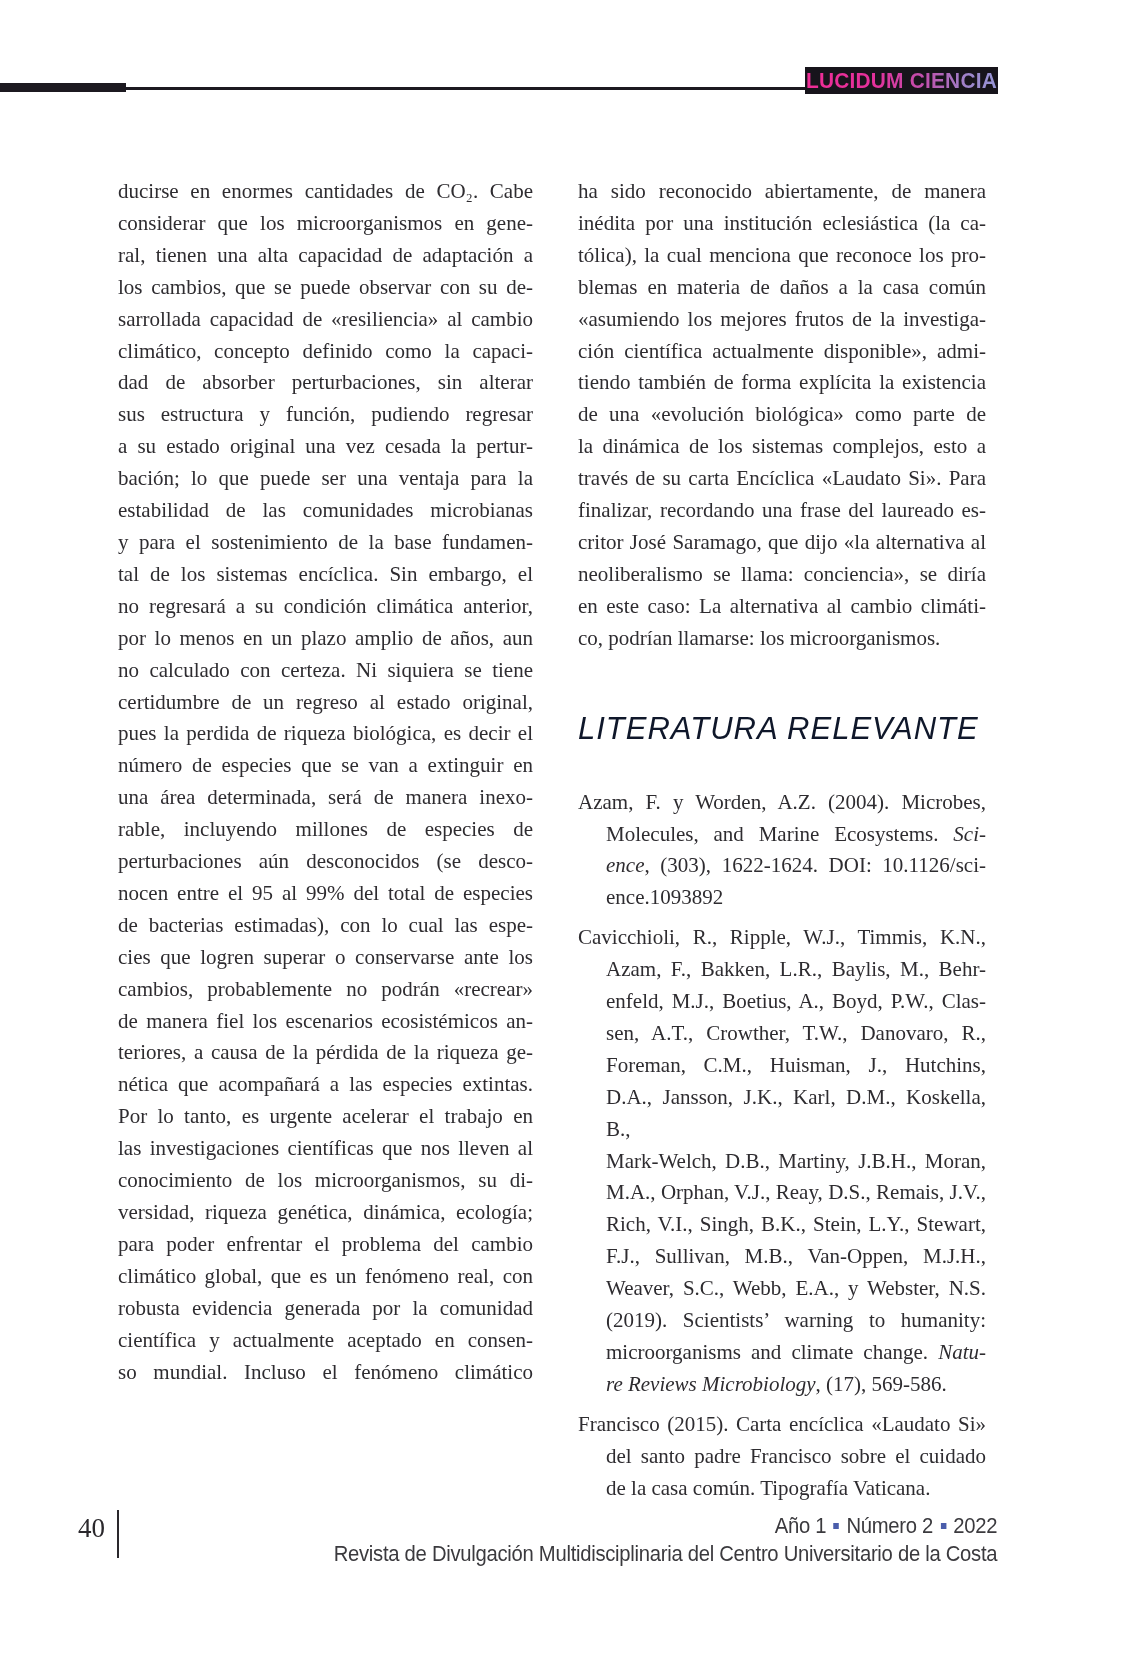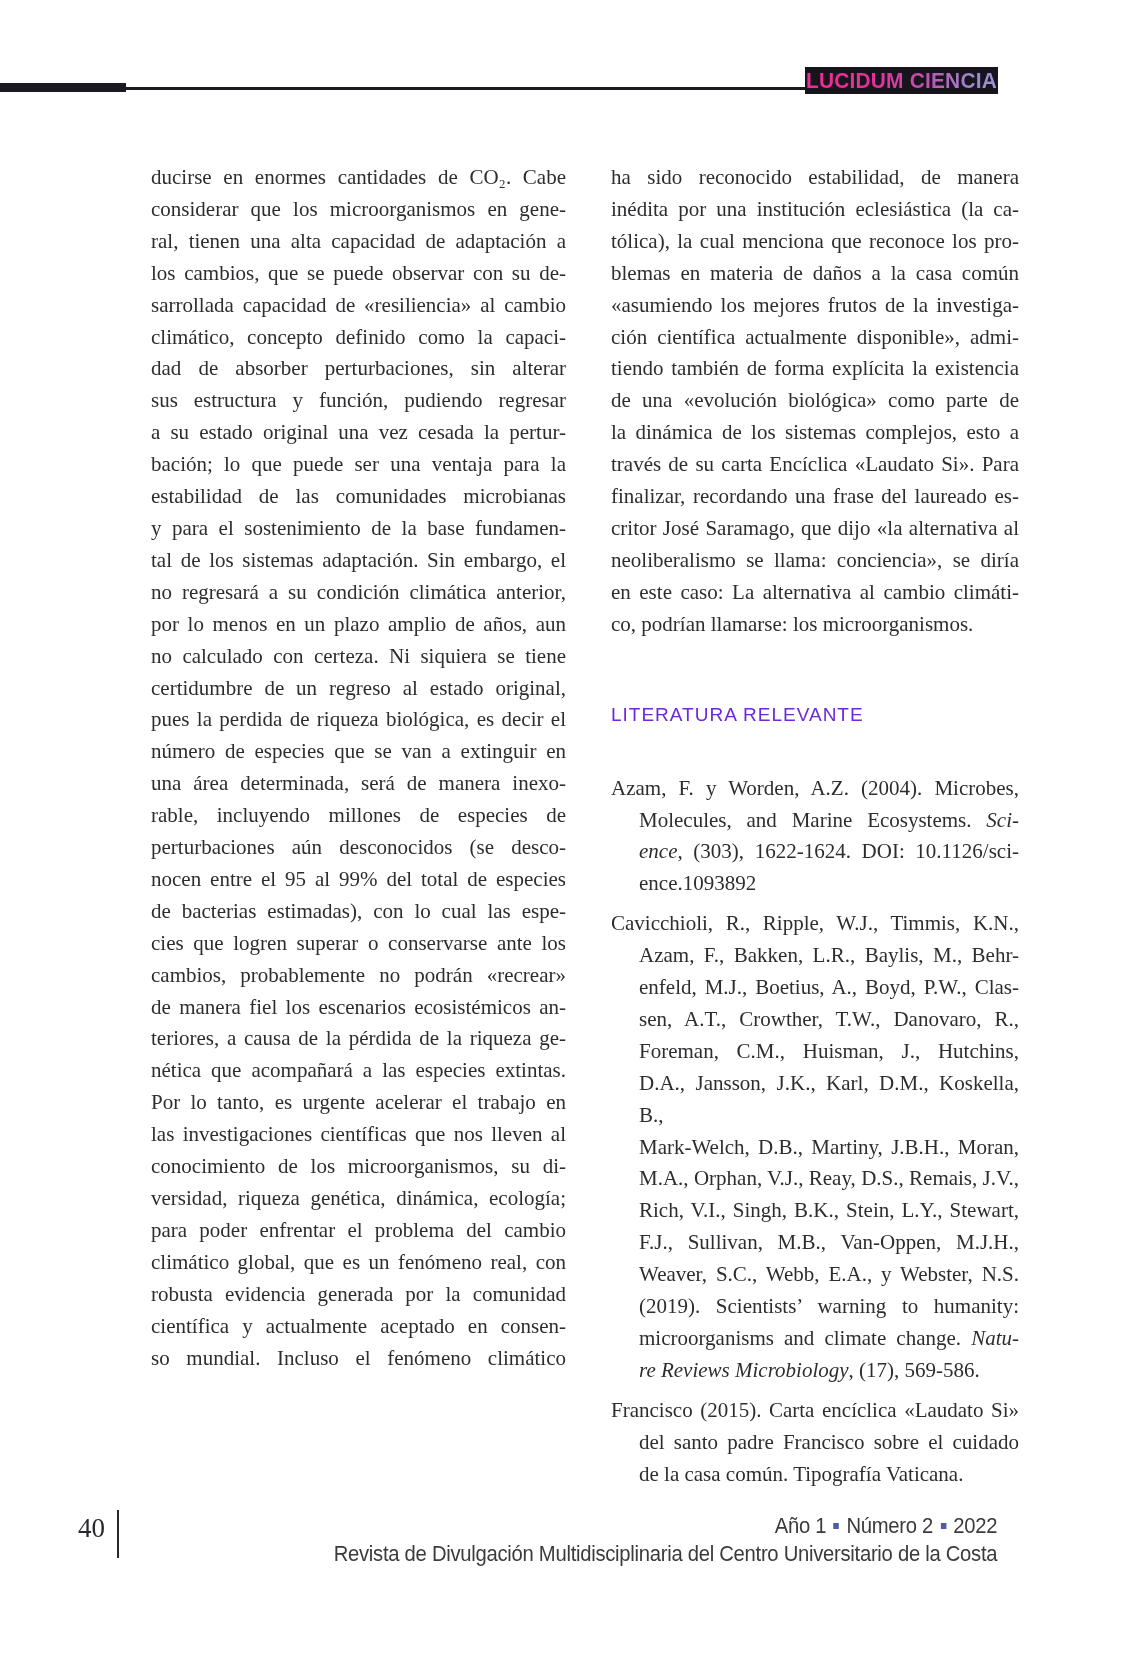--- a/index.html
+++ b/index.html
@@ -17,30 +17,30 @@
     background:#17141b; display:flex; align-items:center; justify-content:center;
   }
   .brand-text {
     font-family:"Liberation Sans","DejaVu Sans",sans-serif;
     font-weight:bold; font-size:22px; letter-spacing:0.2px; line-height:1;
     background:linear-gradient(90deg,#f02d97 0%,#e4309b 35%,#c050ae 62%,#9d85cb 85%,#9795d6 100%);
     -webkit-background-clip:text; background-clip:text; color:transparent;
     transform:scaleX(0.95); white-space:nowrap;
   }
   
-  .col { position:absolute; top:162px; font-size:21px; line-height:31.9px;margin-left:33px; }
+  .col { position:absolute; top:176px; font-size:21px; line-height:31.9px; }
   .col-left  { left:118px; width:415px; }
   .col-right { left:578px; width:408px; }
   .line { text-align:justify; text-align-last:justify; white-space:normal; }
   .line.end { text-align-last:left; }
   .lit-heading {
     margin:58px 0 0 0;
     font-family:"Liberation Sans","DejaVu Sans",sans-serif;
-    font-weight:400; font-size:19px; line-height:32px;
-    color:#6d28d9; letter-spacing:1px;
+    font-weight:400; font-size:31px; line-height:32px;
+    color:#0f172a; letter-spacing:1px;font-style:italic;
   }
   .refs { margin-top:42px; }
   .ref { margin-bottom:8px; }
   .ref .line { padding-left:28px; }
   .ref .line:first-child { padding-left:0; }
   
   .pageno {
     position:absolute; left:78px; top:1512px;
     font-size:27px; line-height:1.2; color:#2a282c;
   }
@@ -72,21 +72,21 @@
       <div class="line"><span>ral, tienen una alta capacidad de adaptación a</span></div>
       <div class="line"><span>los cambios, que se puede observar con su de-</span></div>
       <div class="line"><span>sarrollada capacidad de «resiliencia» al cambio</span></div>
       <div class="line"><span>climático, concepto definido como la capaci-</span></div>
       <div class="line"><span>dad de absorber perturbaciones, sin alterar</span></div>
       <div class="line"><span>sus estructura y función, pudiendo regresar</span></div>
       <div class="line"><span>a su estado original una vez cesada la pertur-</span></div>
       <div class="line"><span>bación; lo que puede ser una ventaja para la</span></div>
       <div class="line"><span>estabilidad de las comunidades microbianas</span></div>
       <div class="line"><span>y para el sostenimiento de la base fundamen-</span></div>
-      <div class="line"><span>tal de los sistemas adaptación. Sin embargo, el</span></div>
+      <div class="line"><span>tal de los sistemas encíclica. Sin embargo, el</span></div>
       <div class="line"><span>no regresará a su condición climática anterior,</span></div>
       <div class="line"><span>por lo menos en un plazo amplio de años, aun</span></div>
       <div class="line"><span>no calculado con certeza. Ni siquiera se tiene</span></div>
       <div class="line"><span>certidumbre de un regreso al estado original,</span></div>
       <div class="line"><span>pues la perdida de riqueza biológica, es decir el</span></div>
       <div class="line"><span>número de especies que se van a extinguir en</span></div>
       <div class="line"><span>una área determinada, será de manera inexo-</span></div>
       <div class="line"><span>rable, incluyendo millones de especies de</span></div>
       <div class="line"><span>perturbaciones aún desconocidos (se desco-</span></div>
       <div class="line"><span>nocen entre el 95 al 99% del total de especies</span></div>
@@ -102,21 +102,21 @@
       <div class="line"><span>versidad, riqueza genética, dinámica, ecología;</span></div>
       <div class="line"><span>para poder enfrentar el problema del cambio</span></div>
       <div class="line"><span>climático global, que es un fenómeno real, con</span></div>
       <div class="line"><span>robusta evidencia generada por la comunidad</span></div>
       <div class="line"><span>científica y actualmente aceptado en consen-</span></div>
       <div class="line"><span>so mundial. Incluso el fenómeno climático</span></div>
     </div>
 
   <div class="col col-right">
     <div class="para">
-        <div class="line"><span>ha sido reconocido estabilidad, de manera</span></div>
+        <div class="line"><span>ha sido reconocido abiertamente, de manera</span></div>
         <div class="line"><span>inédita por una institución eclesiástica (la ca-</span></div>
         <div class="line"><span>tólica), la cual menciona que reconoce los pro-</span></div>
         <div class="line"><span>blemas en materia de daños a la casa común</span></div>
         <div class="line"><span>«asumiendo los mejores frutos de la investiga-</span></div>
         <div class="line"><span>ción científica actualmente disponible», admi-</span></div>
         <div class="line"><span>tiendo también de forma explícita la existencia</span></div>
         <div class="line"><span>de una «evolución biológica» como parte de</span></div>
         <div class="line"><span>la dinámica de los sistemas complejos, esto a</span></div>
         <div class="line"><span>través de su carta Encíclica «Laudato Si». Para</span></div>
         <div class="line"><span>finalizar, recordando una frase del laureado es-</span></div>

